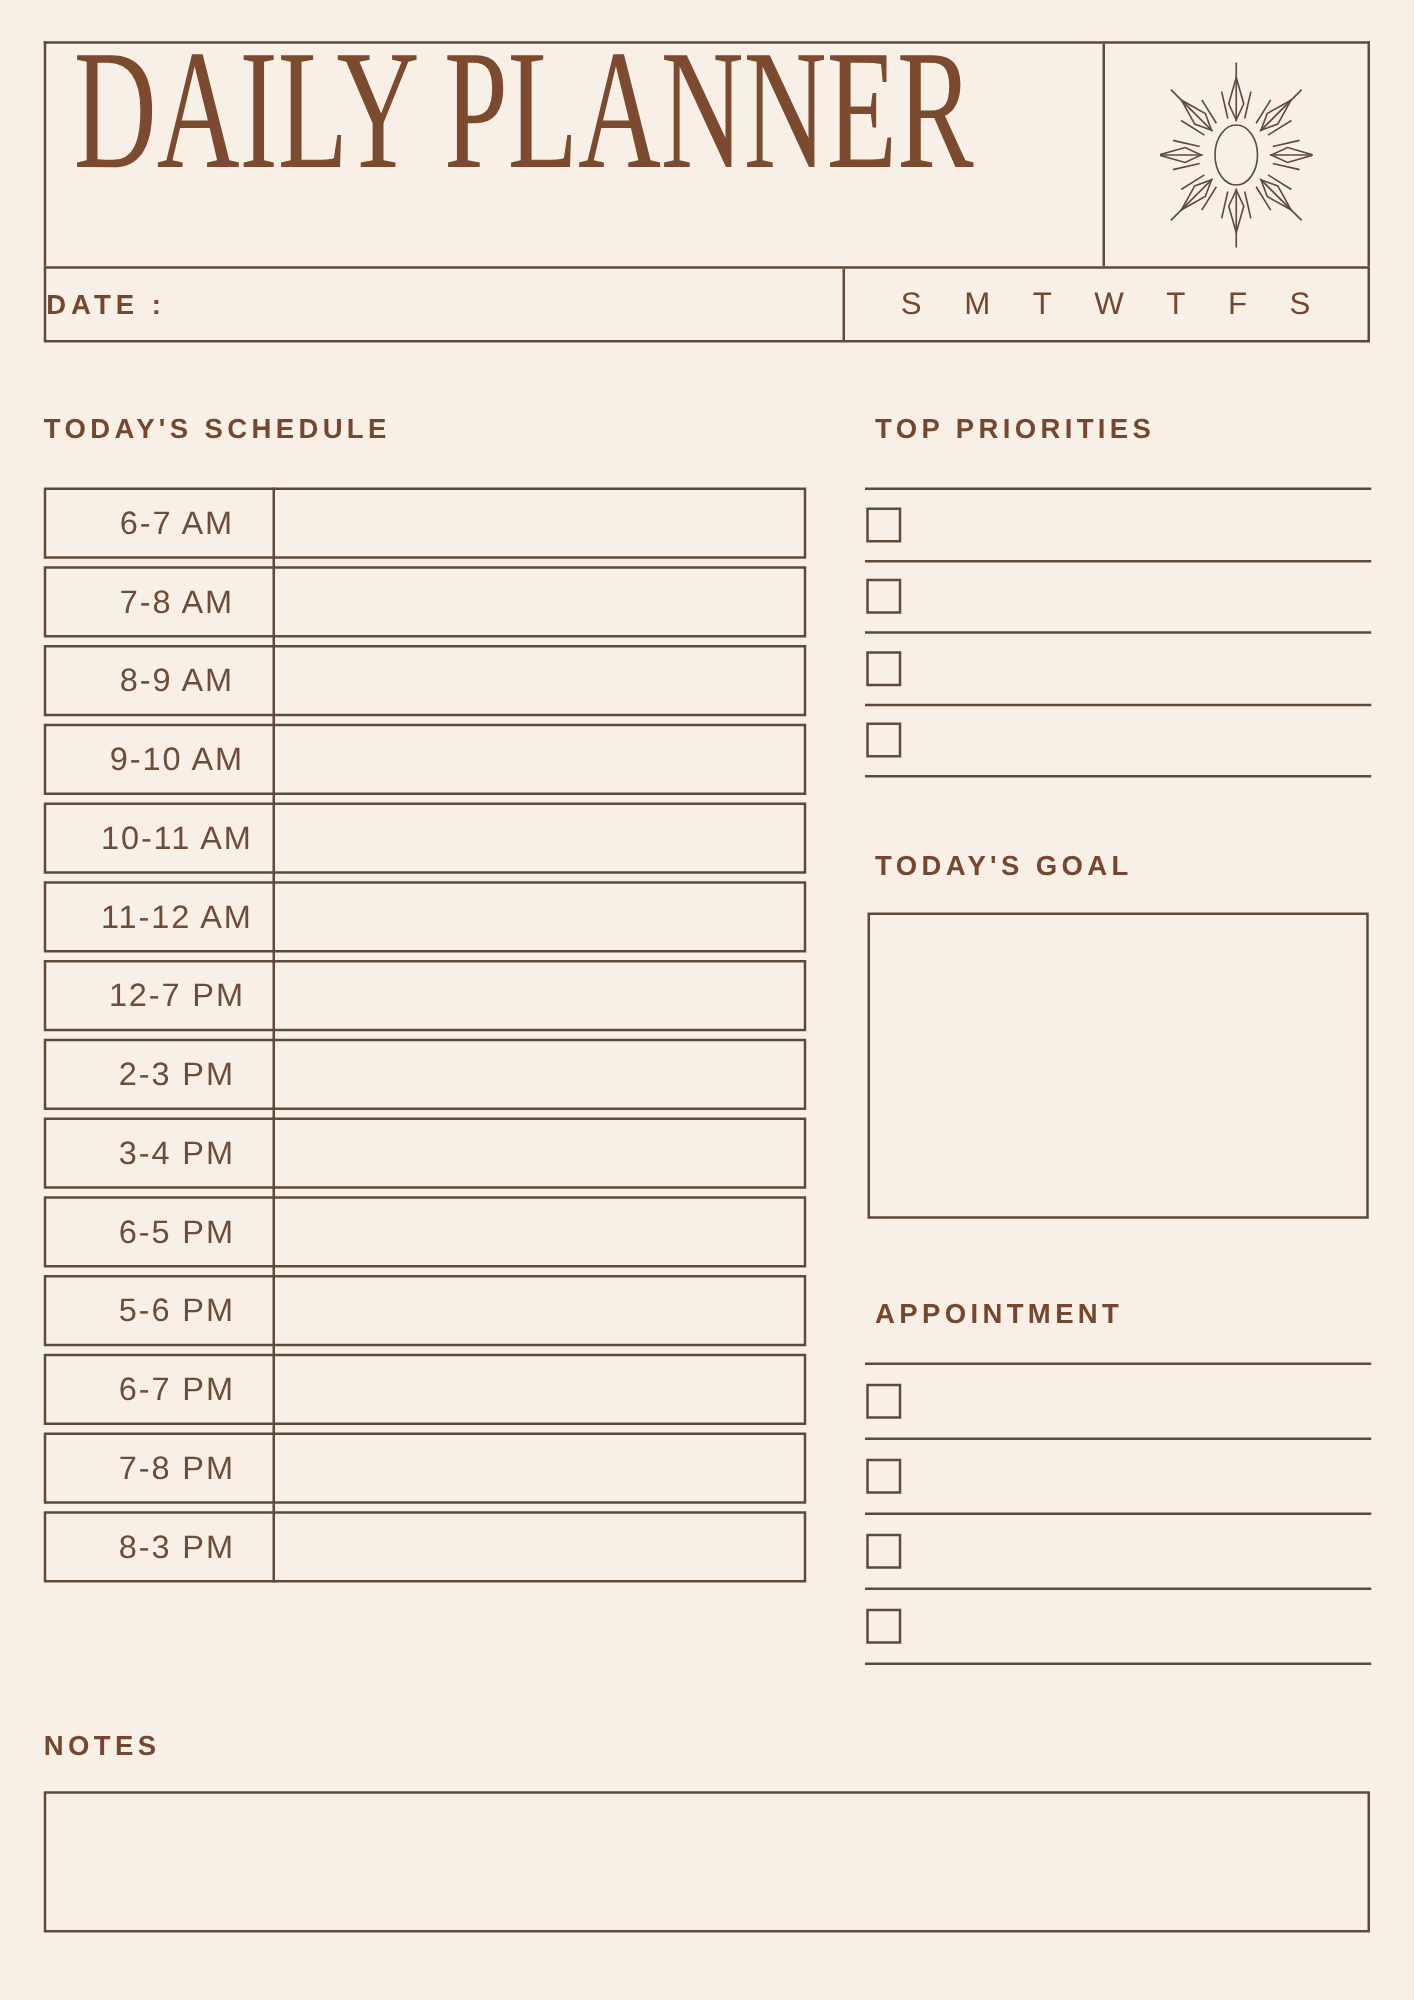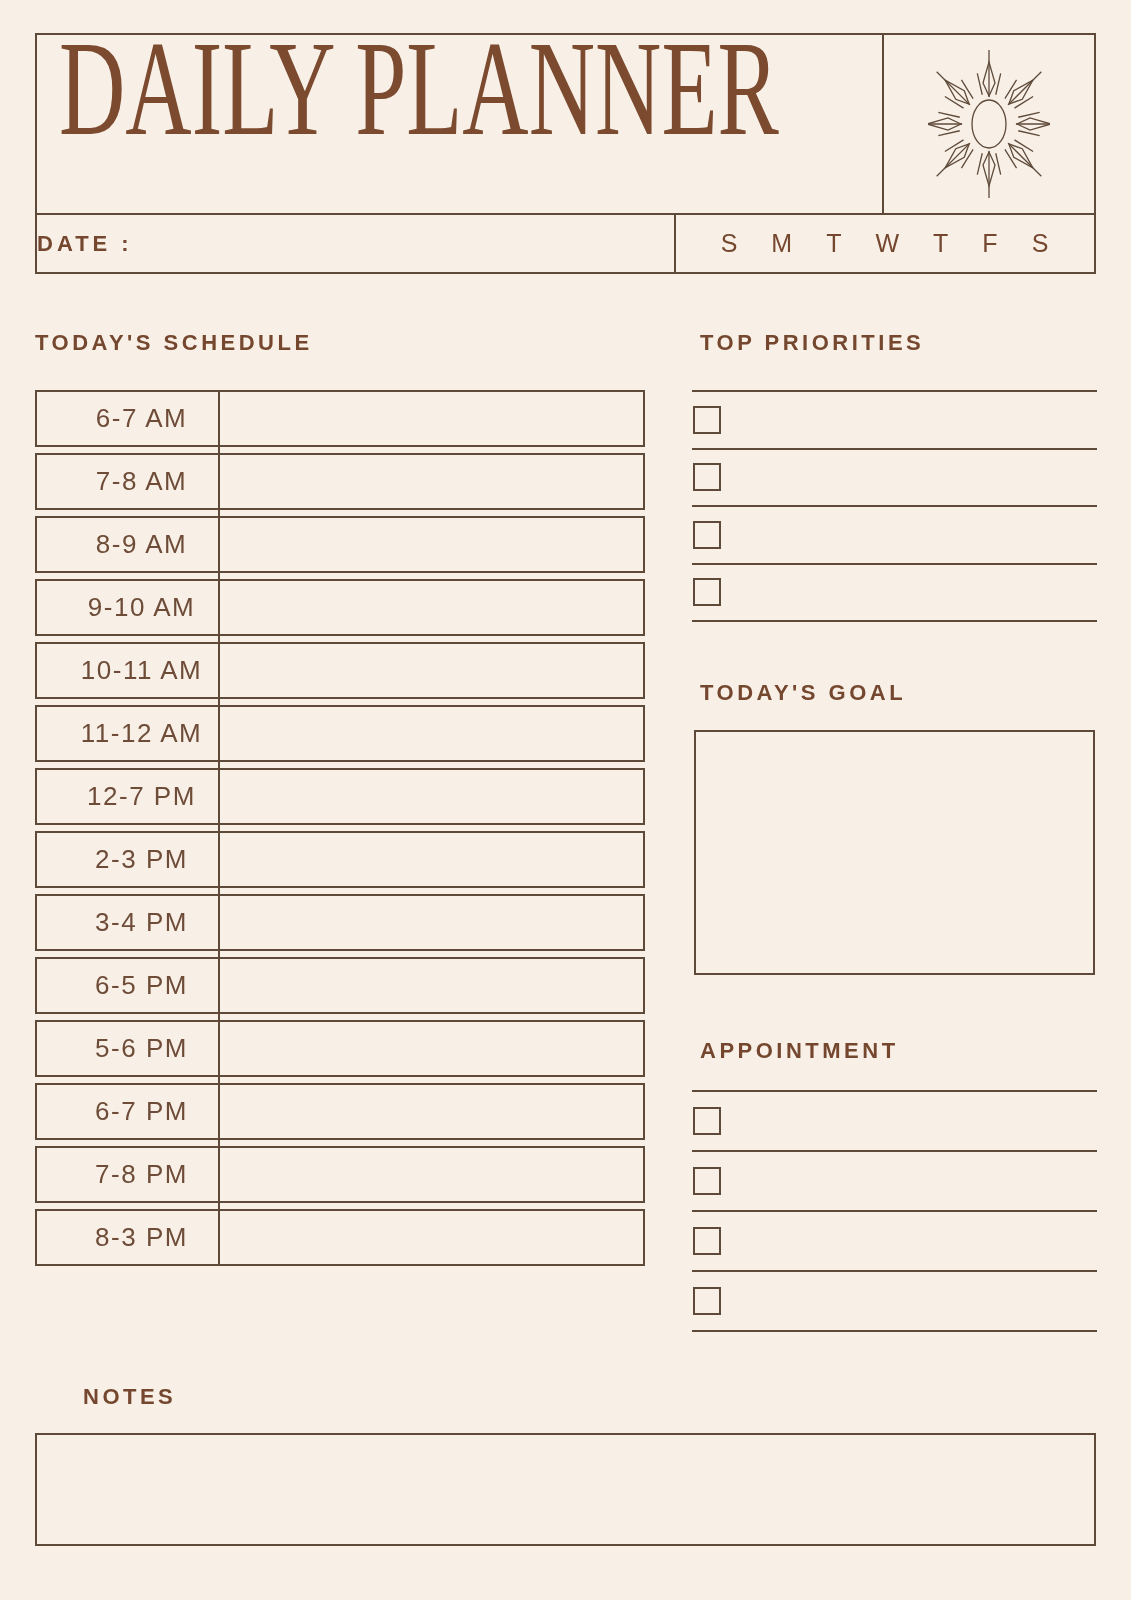--- a/index.html
+++ b/index.html
@@ -230,16 +230,16 @@
       <div class="check-row">
       <span class="checkbox"></span>
       <span class="check-entry"></span>
     </div>
       <div class="check-row">
       <span class="checkbox"></span>
       <span class="check-entry"></span>
     </div>
     </div>
 
-  <div class="sec-h" style="left:35px; top:1384px;margin-left:48px;">NOTES</div>
+  <div class="sec-h" style="left:35px; top:1384px;">NOTES</div>
   <div class="notes-box"></div>
 
 </div>
 
 </body></html>

